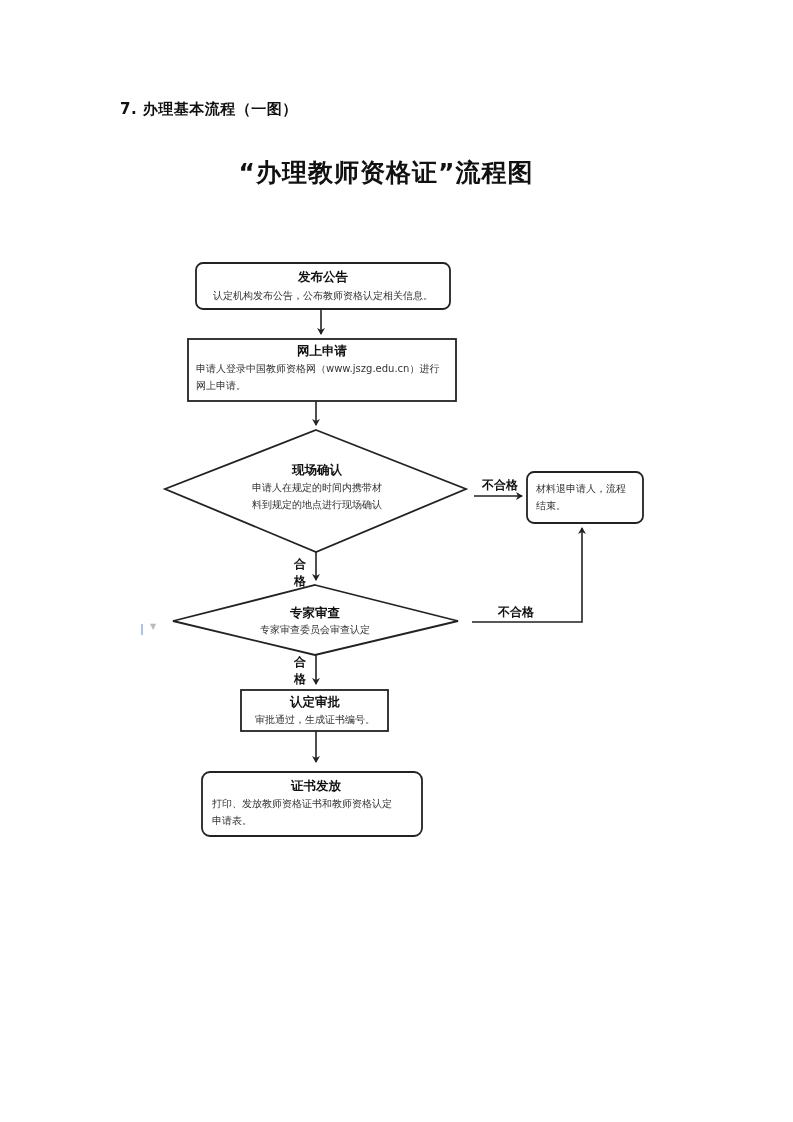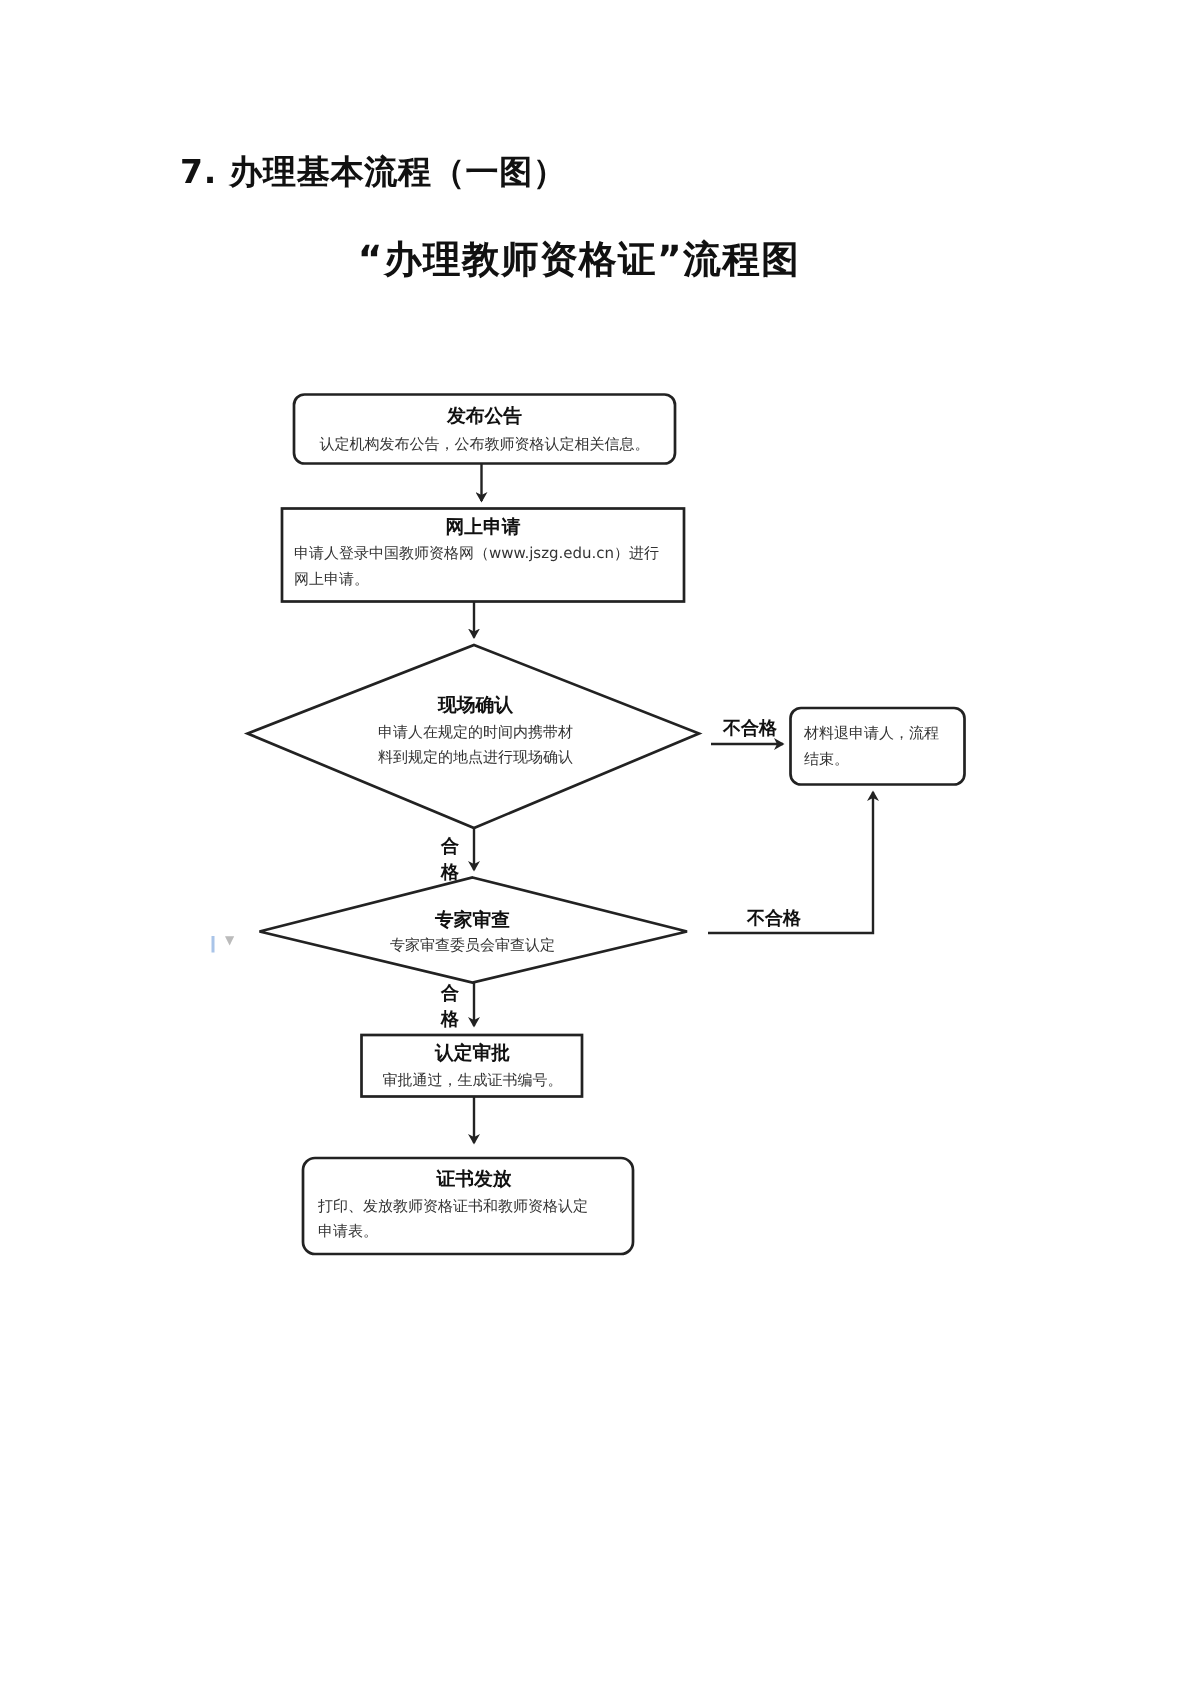--- a/index.html
+++ b/index.html
@@ -1,18 +1,18 @@
 <!DOCTYPE html>
 <html><head>
 <meta charset="utf-8">
 <style>
   html, body { margin: 0; padding: 0; background: #ffffff; }
   body { width: 793px; height: 1122px; position: relative; overflow: hidden;
          font-family: "DejaVu Sans", "Liberation Sans", sans-serif; color: #111; }
-  .section-heading { position: absolute; left: 120px; top: 100px; font-size: 22px; font-weight: bold; letter-spacing: 0.5px; }
+  .section-heading { position: absolute; left: 120px; top: 100px; font-size: 15px; font-weight: bold; letter-spacing: 0.5px; }
   .chart-title { position: absolute; left: 0; width: 772px; top: 156px; text-align: center; font-size: 25px; font-weight: bold; letter-spacing: 1px; }
   svg.flow { position: absolute; left: 0; top: 0; }
   .node-title { font-size: 12.5px; font-weight: bold; fill: #111; }
   .node-desc { font-size: 10px; fill: #333; }
   .edge-label { font-size: 12px; font-weight: bold; fill: #111; }
   .stroke { stroke: #222; fill: none; stroke-width: 1.6; }
   .box { stroke: #222; fill: #fff; stroke-width: 1.8; }
   .cursor-mark { position: absolute; left: 141px; top: 624px; width: 2px; height: 11px; background: #a9c4e8; }
   .cursor-arrow { position: absolute; left: 150px; top: 622px; font-size: 8px; color: #bbb; }
 </style>

